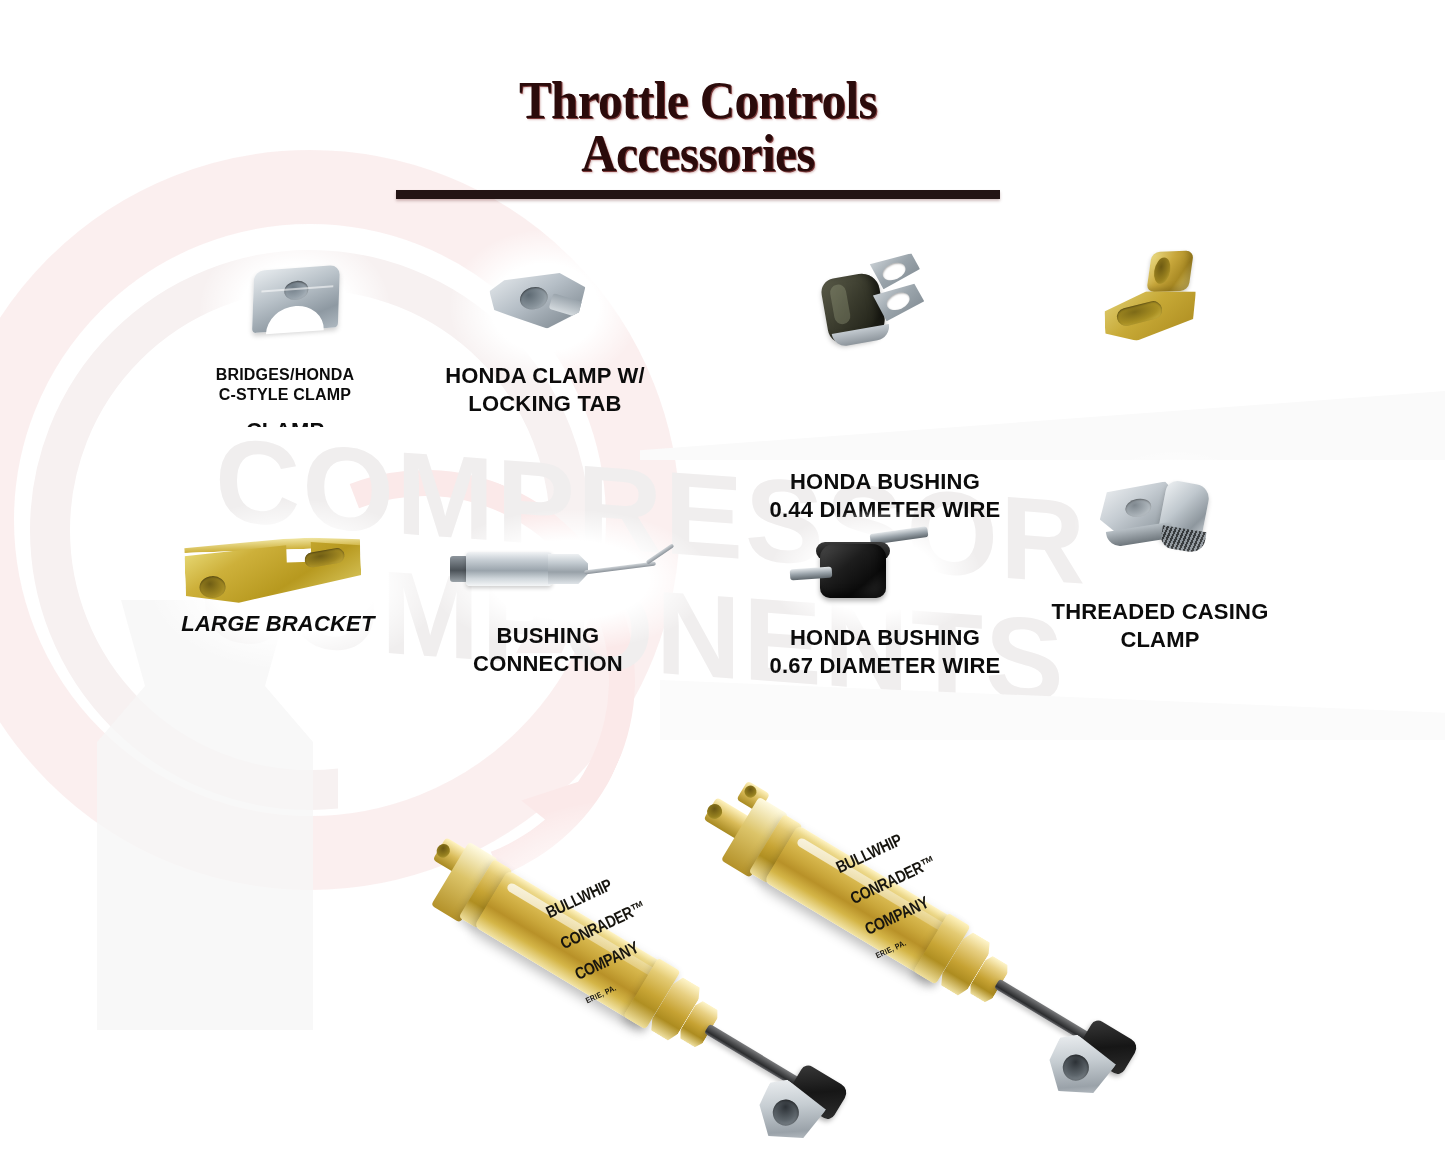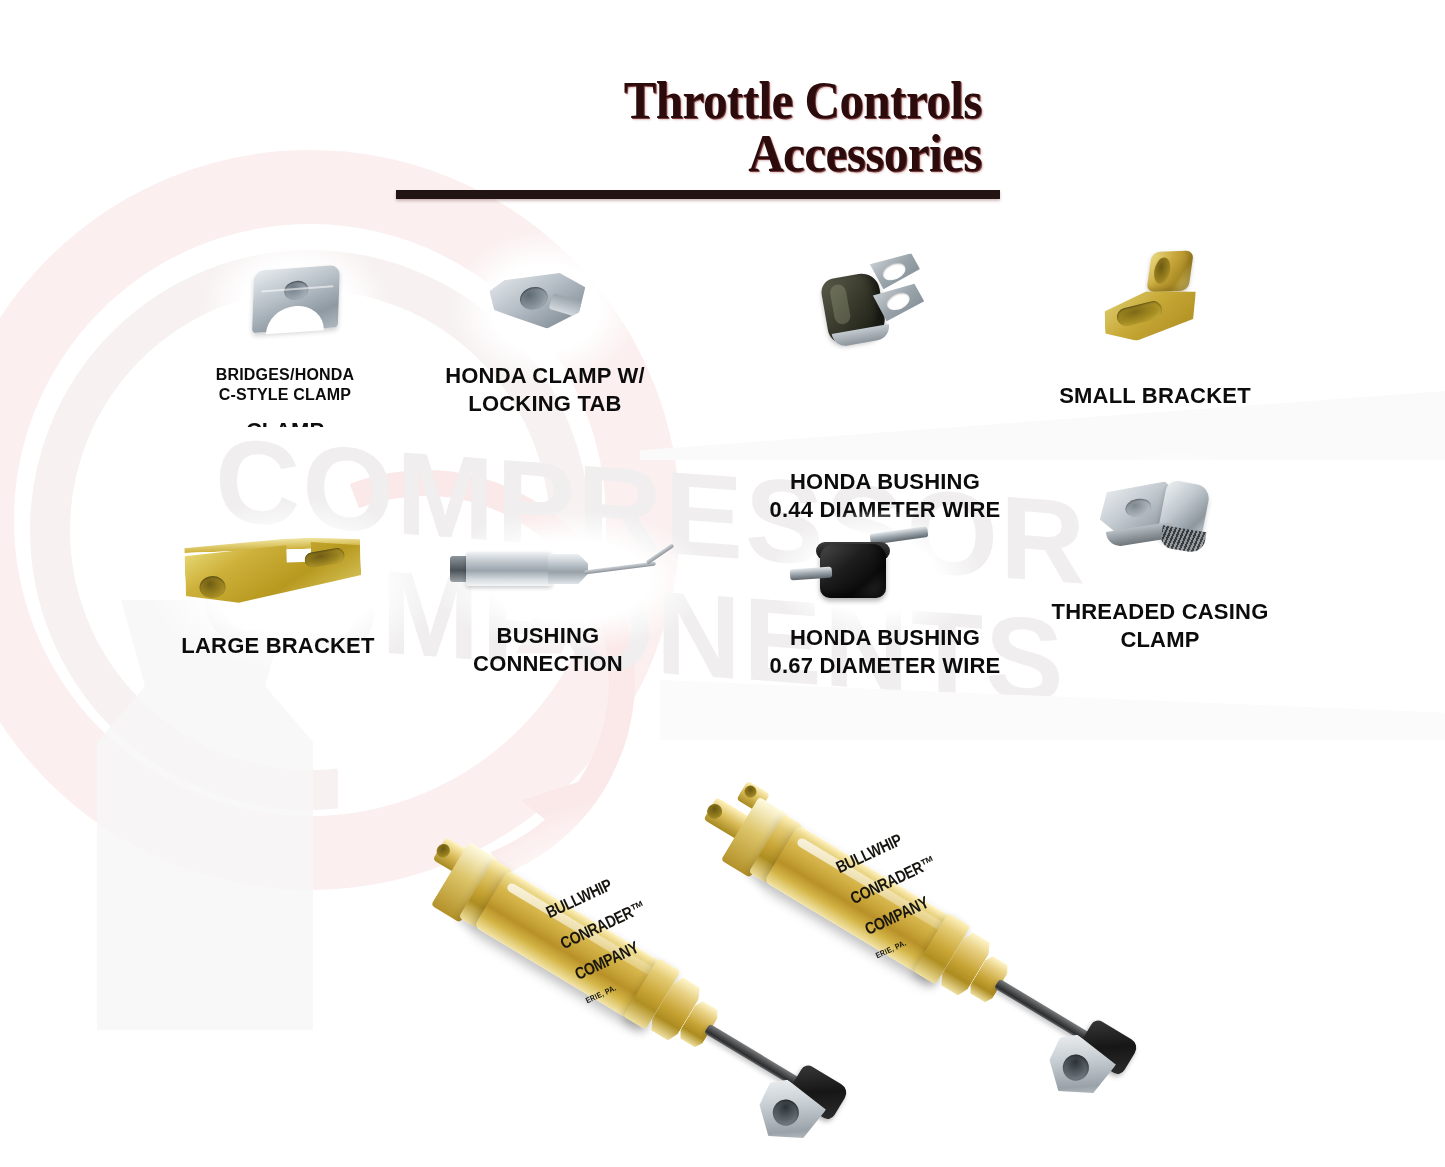--- a/index.html
+++ b/index.html
@@ -117,21 +117,21 @@
     background: #fbfbfb;
     clip-path: polygon(0 0, 100% 55%, 100% 100%, 0 100%);
   }
 
   
   .title-wrap {
     position: absolute;
     left: 396px;
     top: 74px;
     width: 604px;
-    text-align: right;
+    text-align: center;
   }
   .title-text {
     font-family: "Liberation Serif", serif;
     font-weight: 700;
     font-size: 52px;
     line-height: 1.02;
     letter-spacing: -0.5px;
     color: #2b0b0b;
     text-shadow: 1px 1px 0 #7c3a3a, 2px 2px 2px rgba(160,90,90,.35);
     transform: scaleX(.94);
@@ -541,30 +541,29 @@
     <div class="hB"></div>
     <div class="bandBot"></div>
   </div>
 
   <div class="halo" style="left:1075px;top:225px;width:185px;height:160px;"></div>
   <div class="prod smallBr" style="left:1104px;top:252px;">
     <div class="tube"></div>
     <div class="arm"></div>
     <div class="slot"></div>
   </div>
-  <div class="cap" style="left:1025px;top:382px;width:260px;">SMALL BRACKET</div>
 
   <div class="halo" style="left:150px;top:500px;width:290px;height:170px;"></div>
   <div class="prod largeBr" style="left:185px;top:532px;">
     <div class="edge"></div>
     <div class="body"></div>
     <div class="holeR"></div>
     <div class="holeL"></div>
   </div>
-  <div class="cap" style="left:148px;top:632px;width:260px;">LARGE BRACKET</div>
+  <div class="cap" style="left:148px;top:610px;width:260px;font-style:italic;">LARGE BRACKET</div>
 
   <div class="halo" style="left:430px;top:510px;width:280px;height:140px;"></div>
   <div class="prod vang" style="left:448px;top:542px;">
     <div class="capL"></div>
     <div class="barrel"></div>
     <div class="nut"></div>
     <div class="wire"></div>
     <div class="wire2"></div>
   </div>
   <div class="cap" style="left:418px;top:622px;width:260px;">BUSHING

